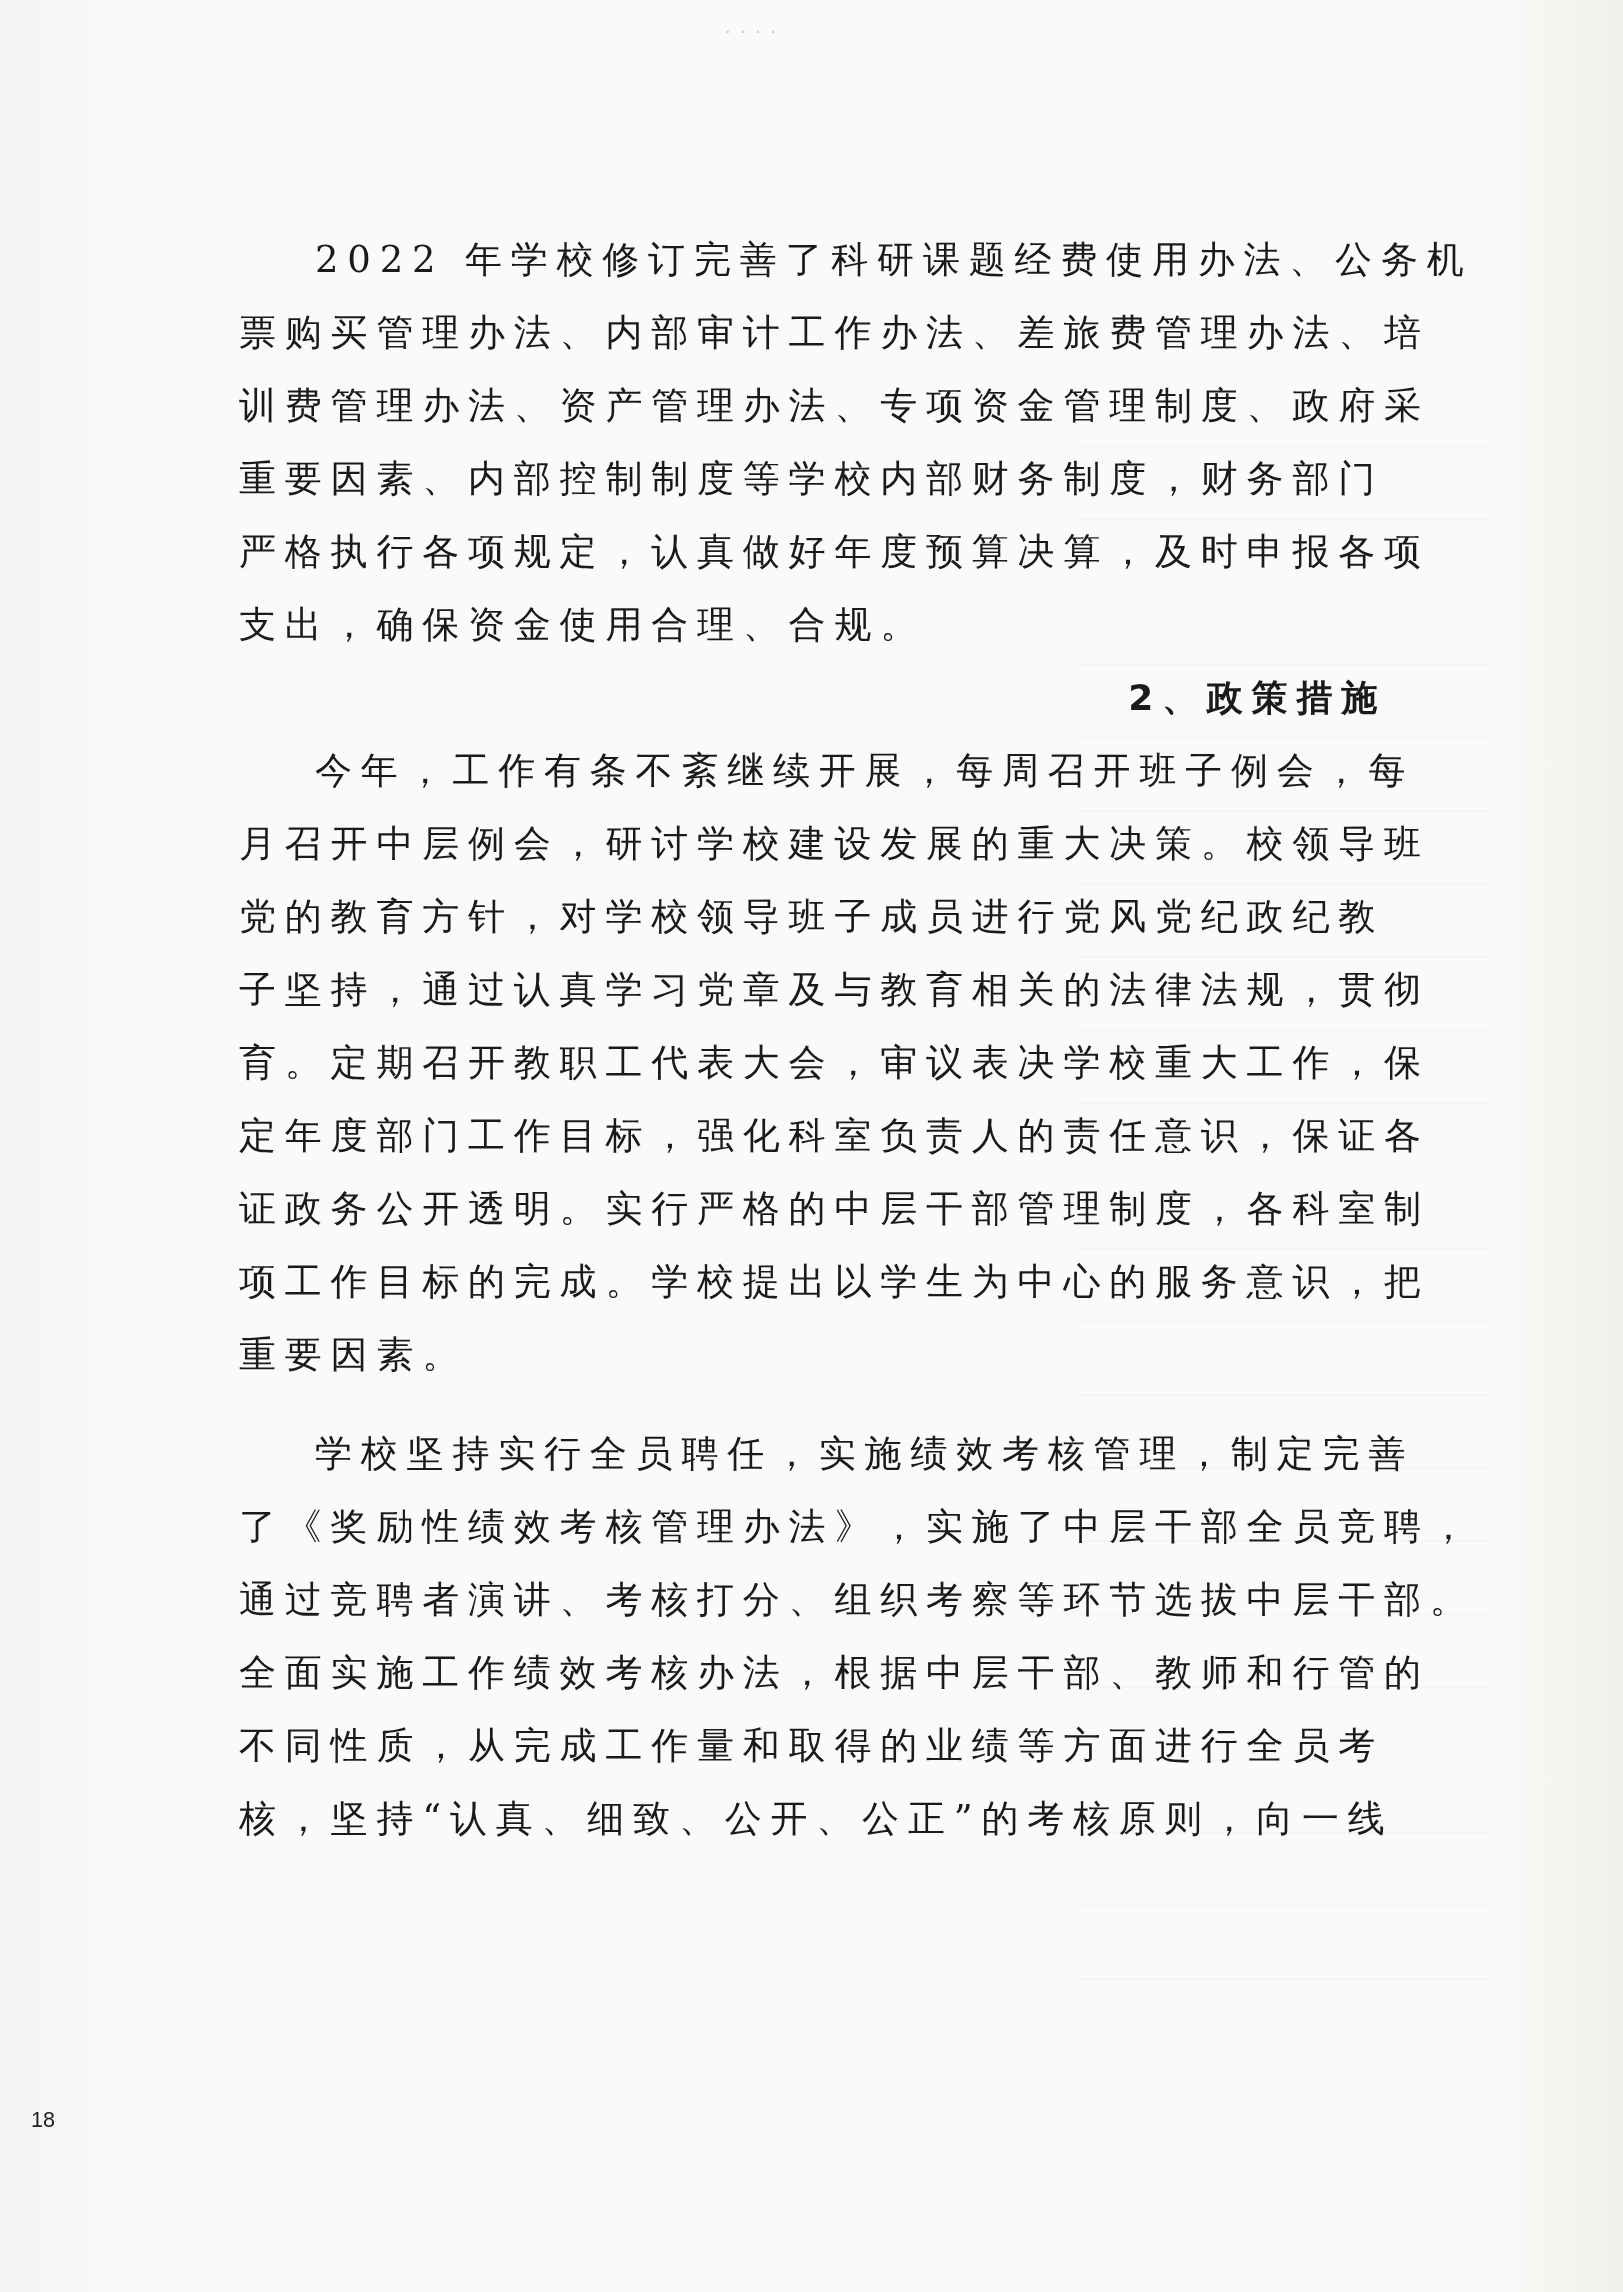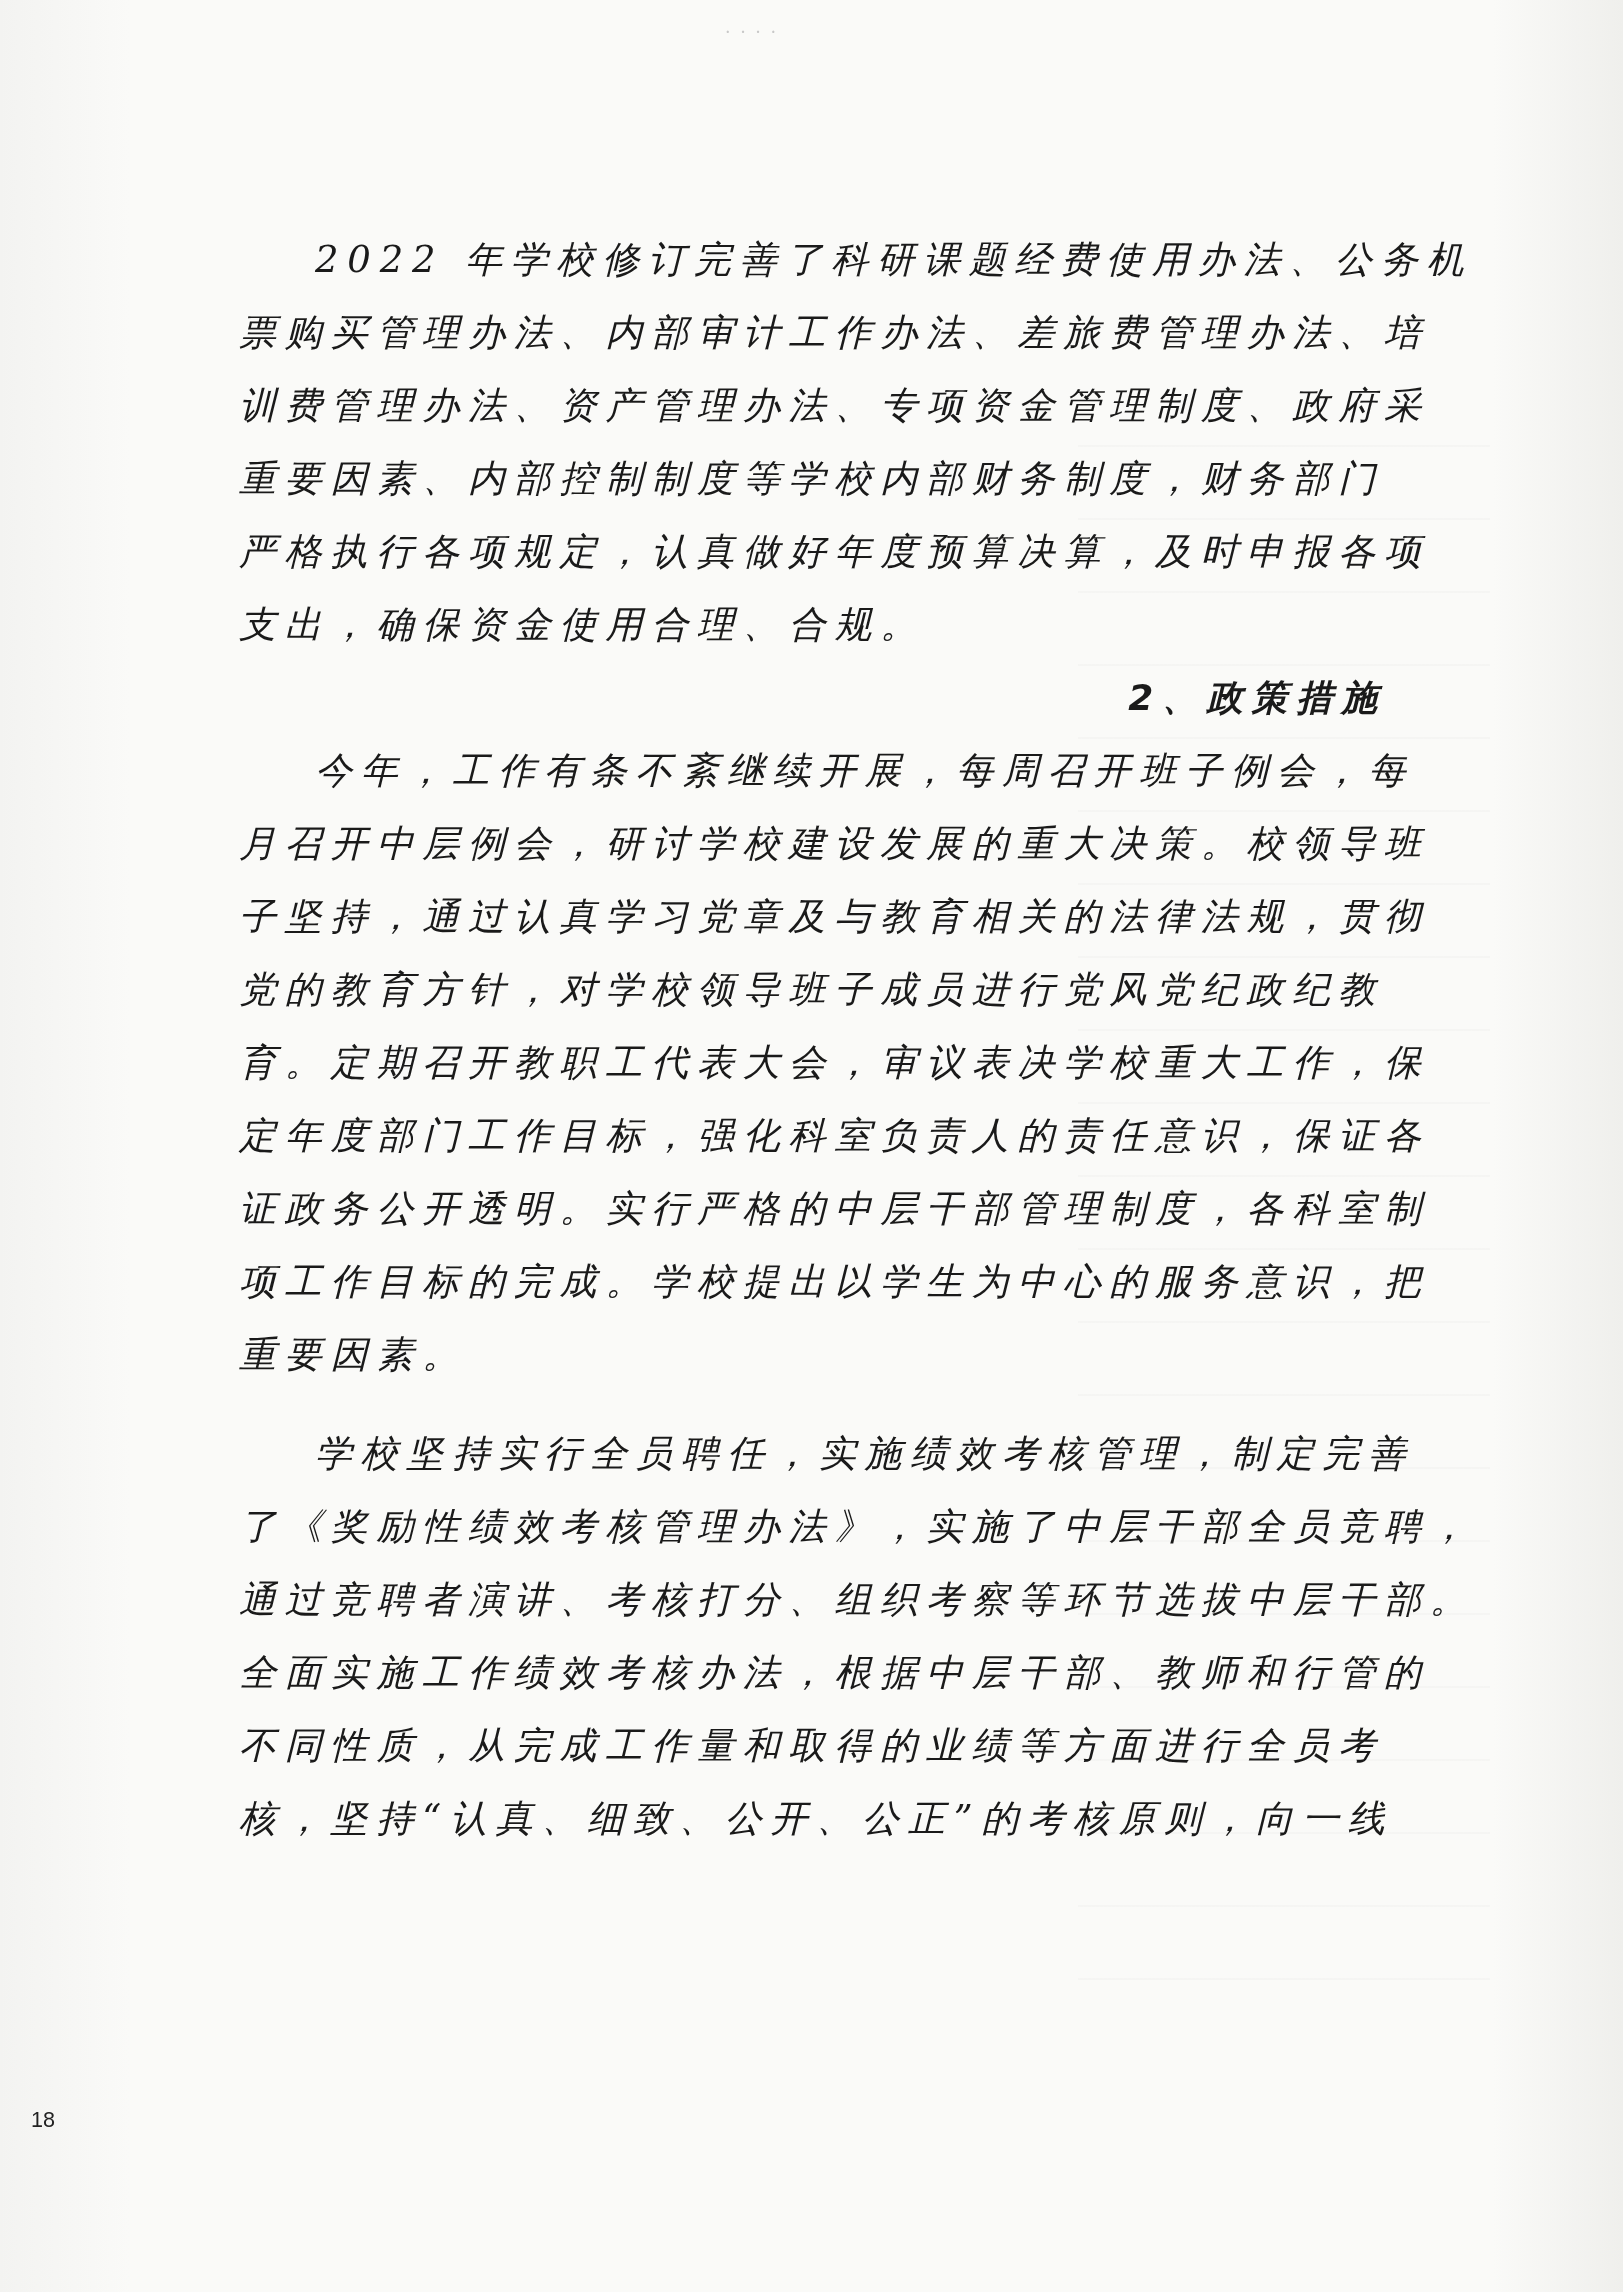--- a/index.html
+++ b/index.html
@@ -26,21 +26,20 @@
   }
   .body-text {
     position: absolute; left: 239px; top: 223px; width: 1147px;
   }
   .line {
     font-size: 37px;
     line-height: 73px;
     height: 73px;
     letter-spacing: 8.8px;
     white-space: nowrap;
-    font-style: italic;
   }
   .indent { padding-left: 76px; }
   .heading {
     font-family: "DejaVu Sans", "Liberation Sans", sans-serif;
     font-weight: bold;
     font-size: 36px;
     text-align: right;
   }
   .gap { height: 25.5px; }
   .page-number {
@@ -64,22 +63,22 @@
       <div class="line">重要因素、内部控制制度等学校内部财务制度，财务部门</div>
       <div class="line">严格执行各项规定，认真做好年度预算决算，及时申报各项</div>
       <div class="line">支出，确保资金使用合理、合规。</div>
     </div>
 
     <div class="line indent heading">2、政策措施</div>
 
     <div>
       <div class="line indent">今年，工作有条不紊继续开展，每周召开班子例会，每</div>
       <div class="line">月召开中层例会，研讨学校建设发展的重大决策。校领导班</div>
+      <div class="line">党的教育方针，对学校领导班子成员进行党风党纪政纪教</div>
       <div class="line">子坚持，通过认真学习党章及与教育相关的法律法规，贯彻</div>
-      <div class="line">党的教育方针，对学校领导班子成员进行党风党纪政纪教</div>
       <div class="line">育。定期召开教职工代表大会，审议表决学校重大工作，保</div>
       <div class="line">定年度部门工作目标，强化科室负责人的责任意识，保证各</div>
       <div class="line">证政务公开透明。实行严格的中层干部管理制度，各科室制</div>
       <div class="line">项工作目标的完成。学校提出以学生为中心的服务意识，把</div>
       <div class="line">重要因素。</div>
     </div>
 
     <div class="gap"></div>
 
     <div>

